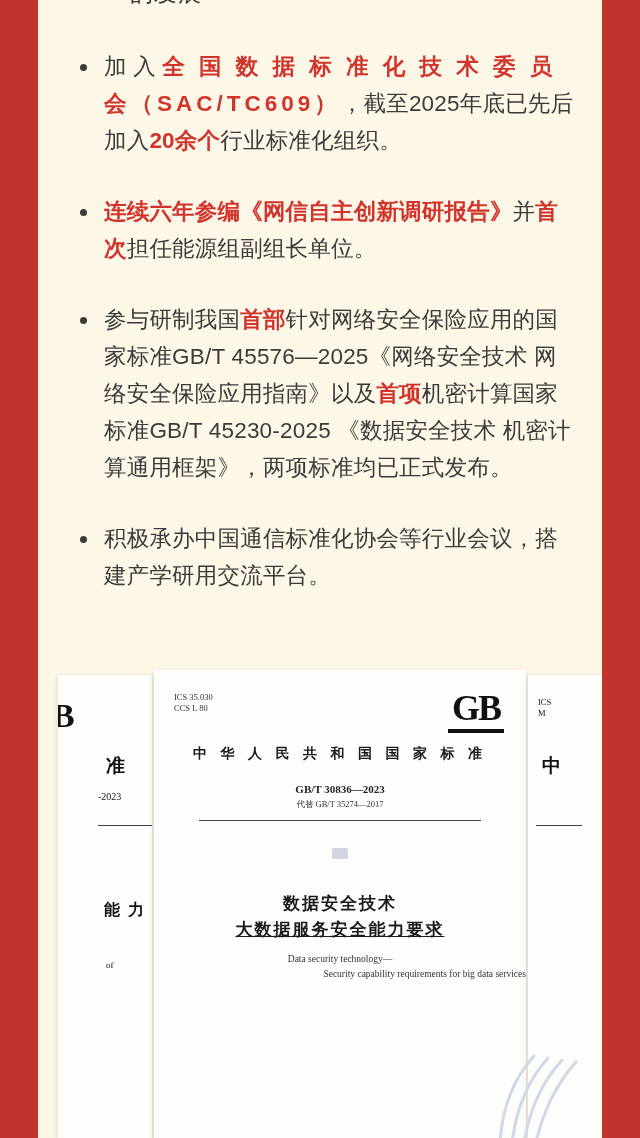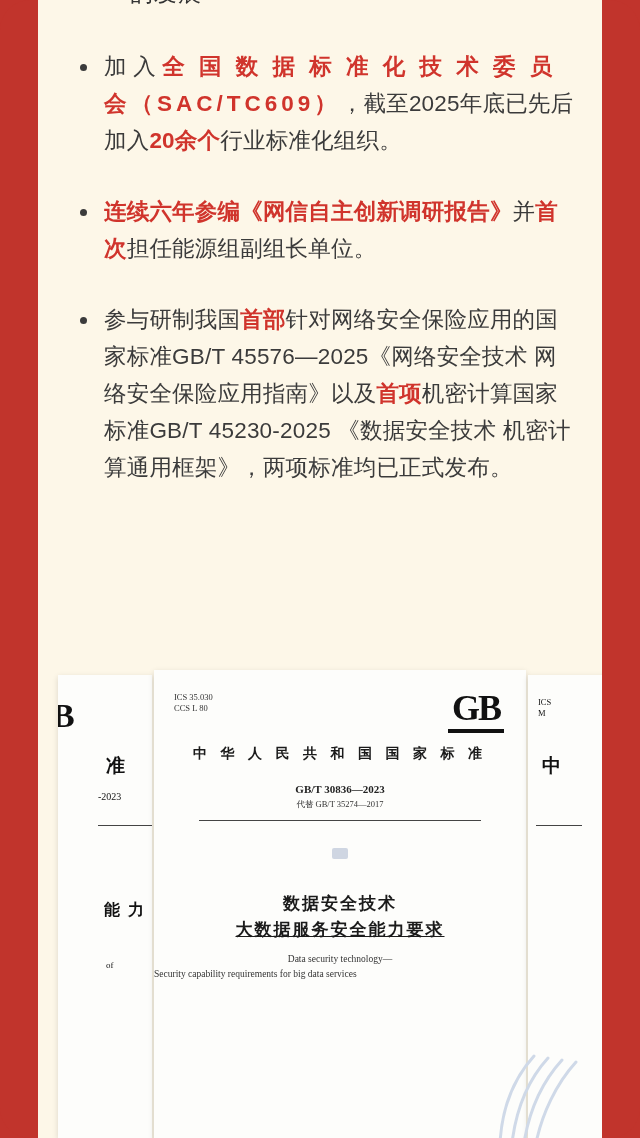--- a/index.html
+++ b/index.html
@@ -219,24 +219,25 @@
     text-align: center;
     font-family: "Liberation Serif", serif;
     font-size: 9.5px;
     color: #333;
   }
   .en-title2 {
     position: absolute;
     left: 0;
     right: 0;
     top: 299px;
-    text-align: left;
+    text-align: right;
     font-family: "Liberation Serif", serif;
     font-size: 9.5px;
     color: #333;
+    padding-left: 28px;
   }
   
   .side-big {
     position: absolute;
     font-family: "Liberation Serif", serif;
     font-weight: bold;
     color: #111;
   }
   .left .side-gb {
     left: -6px;
@@ -324,20 +325,23 @@
         </li>
 
         <li>
           <span class="em">连续六年参编《网信自主创新调研报告》</span><span>并</span><span class="em">首次</span><span>担任能源组副组长单位。</span>
         </li>
 
         <li>
           <span>参与研制我国</span><span class="em">首部</span><span>针对网络安全保险应用的国家标准GB/T 45576—2025《网络安全技术 网络安全保险应用指南》以及</span><span class="em">首项</span><span>机密计算国家标准GB/T 45230-2025 《数据安全技术 机密计算通用框架》，两项标准均已正式发布。</span>
         </li>
 
+        <li>
+          <span>积极承办中国通信标准化协会等行业会议，搭建产学研用交流平台。</span>
+        </li>
 
       </ul>
     </div>
 
     <div class="covers">
 
       <div class="cover left">
         <div class="side-big side-gb">B</div>
         <div class="side-big side-zh1">准</div>
         <div class="side-big side-num">-2023</div>

